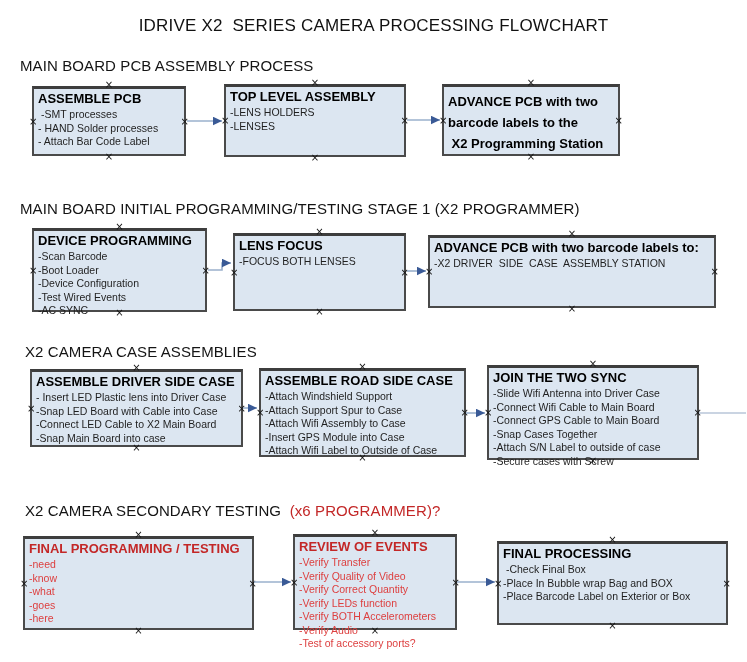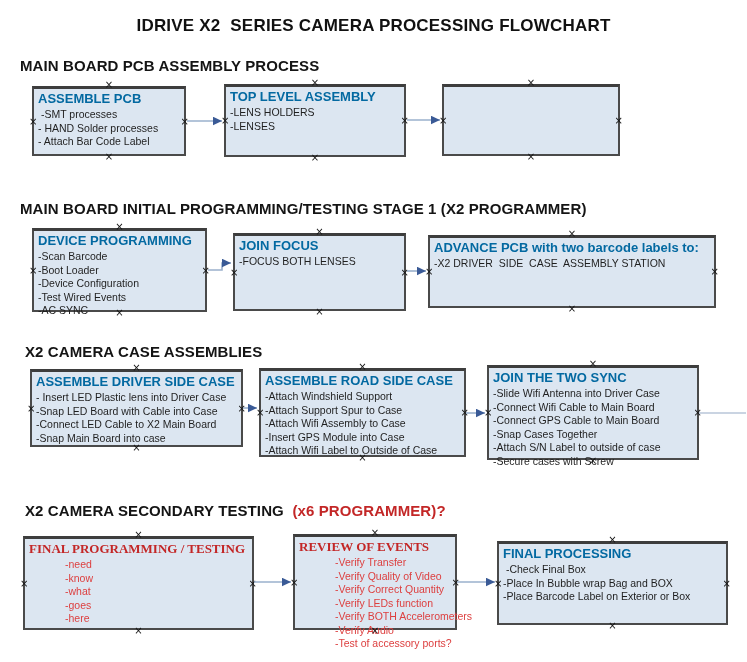--- a/index.html
+++ b/index.html
@@ -3,48 +3,48 @@
 <meta charset="utf-8">
 <style>
   html,body{margin:0;padding:0;}
   body{
     width:747px;height:662px;position:relative;background:#ffffff;
     font-family:"Liberation Sans","DejaVu Sans",sans-serif;color:#1a1a1a;
     overflow:hidden;
   }
   .main-title{
     position:absolute;left:0;right:0;top:16px;text-align:center;
-    font-size:17px;font-weight:bold;letter-spacing:0.2px;color:#111;
+    font-size:17px;font-weight:normal;letter-spacing:0.2px;color:#111;
     white-space:pre;
   }
   .shead{
-    position:absolute;font-size:15px;font-weight:bold;color:#141414;
+    position:absolute;font-size:15px;font-weight:normal;color:#141414;
     white-space:pre;letter-spacing:0.1px;text-align:right;
   }
   .h1{left:20px;top:57px;}
   .h2{left:20px;top:200px;}
   .h3{left:25px;top:343px;}
   .h4{left:25px;top:502px;}
   .redpart{color:#c32727;}
   .box{
     position:absolute;box-sizing:border-box;background:#dce6f1;
     border:2px solid #4a4a4a;border-top:3px solid #3d3d3d;
     padding:2px 2px 2px 4px;overflow:visible;
   }
   .btitle{
-    font-size:13px;font-weight:bold;line-height:16px;color:#0369a1;
+    font-size:13px;font-weight:bold;line-height:16px;color:#000000;
     white-space:pre;
   }
   .tall-title .btitle{line-height:21px;padding-top:2px;}
   .items{margin-top:1px;}
   .item{
     font-size:10.5px;line-height:13.5px;color:#1f1f1f;white-space:pre;
   }
-  .red .btitle{color:#c32727;font-family:Liberation Serif, serif;}
-  .red .item{color:#dd4040;margin-left:36px;}
+  .red .btitle{color:#c32727;}
+  .red .item{color:#dd4040;}
   
   .s1a{left:32px;top:86px;width:154px;height:70px;}
   .s1b{left:224px;top:84px;width:182px;height:73px;}
   .s1c{left:442px;top:84px;width:178px;height:72px;}
   .s2a{left:32px;top:228px;width:175px;height:84px;}
   .s2b{left:233px;top:233px;width:173px;height:78px;}
   .s2c{left:428px;top:235px;width:288px;height:73px;}
   .s3a{left:30px;top:369px;width:213px;height:78px;}
   .s3b{left:259px;top:368px;width:207px;height:89px;}
   .s3c{left:487px;top:365px;width:212px;height:95px;}
@@ -88,20 +88,23 @@
   <div class="items">
       <div class="item">-LENS HOLDERS</div>
       <div class="item">-LENSES</div>
     </div>
 <span class="handle t">×</span>
     <span class="handle b">×</span>
     <span class="handle l">×</span>
     <span class="handle r">×</span>
   </div>
 <div class="box s1c tall-title">
+  <div class="btitle">ADVANCE PCB with two
+barcode labels to the
+ X2 Programming Station</div>
   <div class="items"></div>
 <span class="handle t">×</span>
     <span class="handle b">×</span>
     <span class="handle l">×</span>
     <span class="handle r">×</span>
   </div>
 
 <div class="box s2a">
   <div class="btitle">DEVICE PROGRAMMING</div>
   <div class="items">
@@ -110,21 +113,21 @@
       <div class="item">-Device Configuration</div>
       <div class="item">-Test Wired Events</div>
       <div class="item">-AC SYNC</div>
     </div>
 <span class="handle t">×</span>
     <span class="handle b">×</span>
     <span class="handle l">×</span>
     <span class="handle r">×</span>
   </div>
 <div class="box s2b">
-  <div class="btitle">JOIN FOCUS</div>
+  <div class="btitle">LENS FOCUS</div>
   <div class="items">
       <div class="item">-FOCUS BOTH LENSES</div>
     </div>
 <span class="handle t">×</span>
     <span class="handle b">×</span>
     <span class="handle l">×</span>
     <span class="handle r">×</span>
   </div>
 <div class="box s2c">
   <div class="btitle">ADVANCE PCB with two barcode labels to:</div>

